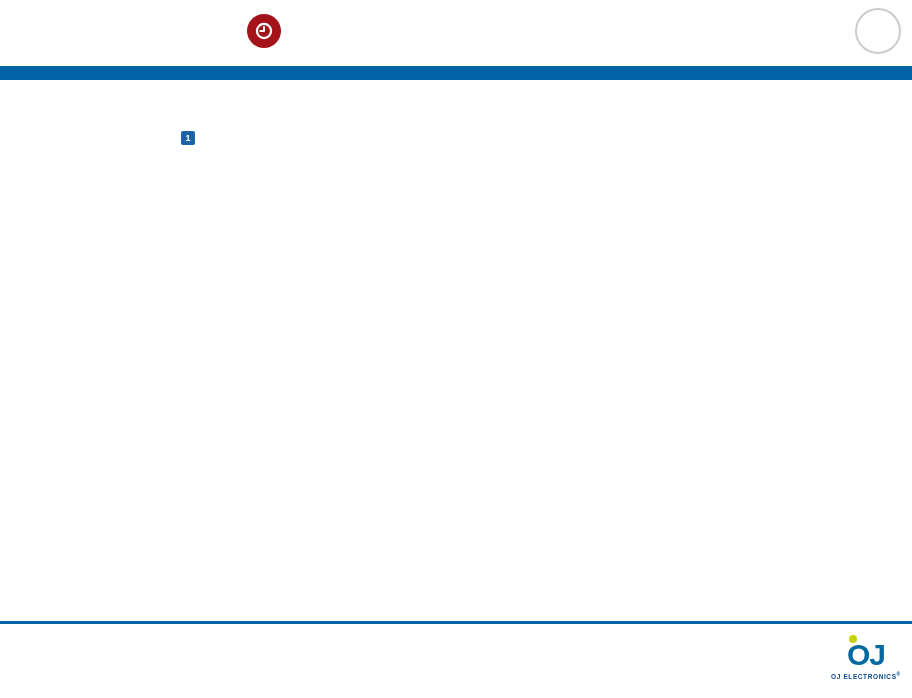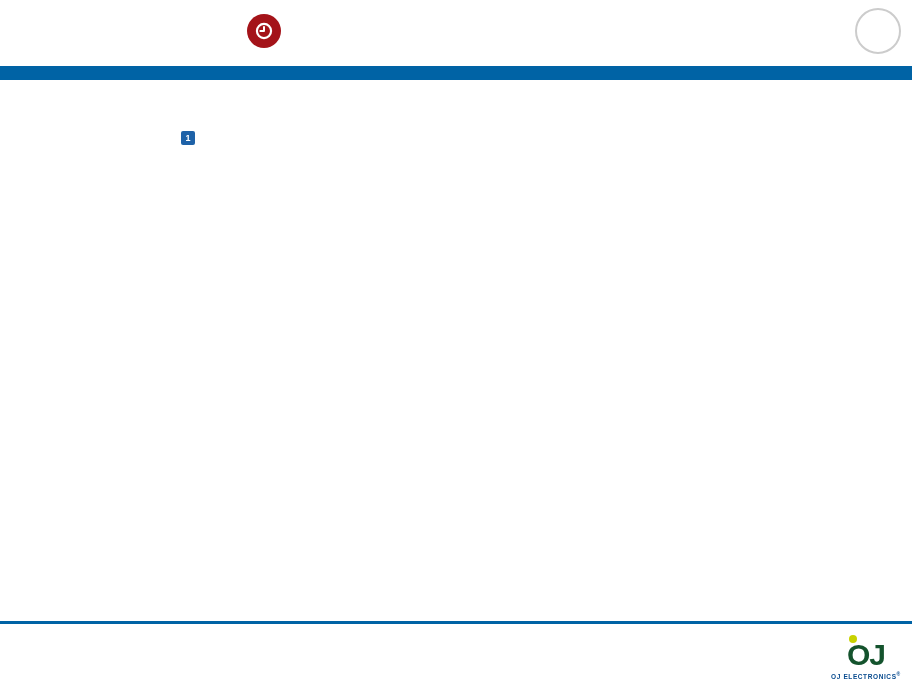--- a/index.html
+++ b/index.html
@@ -96,21 +96,21 @@
     width: 8px;
     height: 8px;
     border-radius: 50%;
     background: #c8d200;
   }
   .logo-letters {
     margin-top: 8px;
     font-size: 30px;
     line-height: 28px;
     font-weight: bold;
-    color: #14532d;
+    color: #0369a1;
     letter-spacing: -1px;
   }
   .logo-name {
     margin-top: 2px;
     font-size: 6.5px;
     font-weight: bold;
     letter-spacing: 0.6px;
     color: #074a8e;
     white-space: nowrap;
   }

